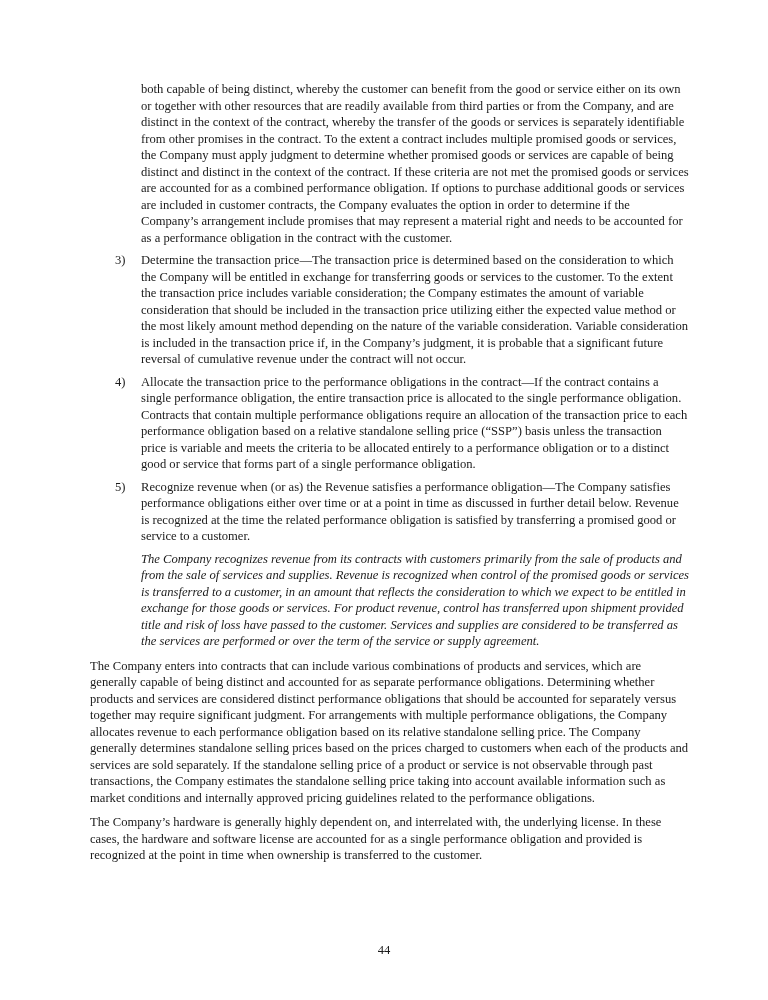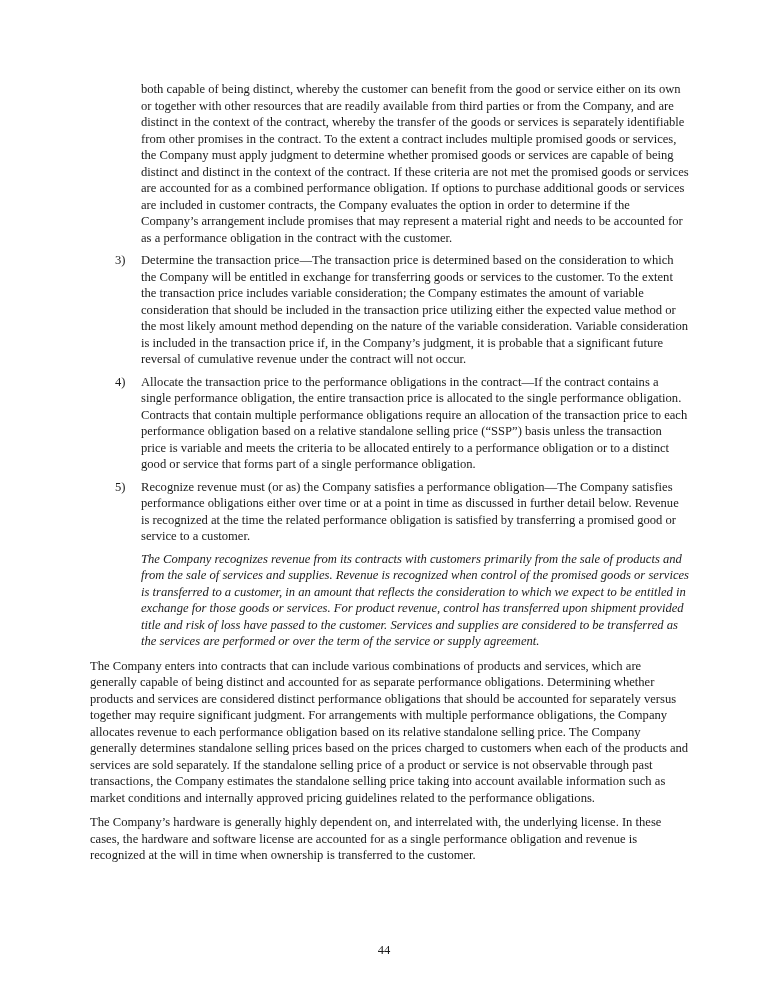--- a/index.html
+++ b/index.html
@@ -77,24 +77,24 @@
     <p><span class="list-title">Determine the transaction price</span><span>—The transaction price is determined based on the consideration to which the Company will be entitled in exchange for transferring goods or services to the customer. To the extent the transaction price includes variable consideration; the Company estimates the amount of variable consideration that should be included in the transaction price utilizing either the expected value method or the most likely amount method depending on the nature of the variable consideration. Variable consideration is included in the transaction price if, in the Company’s judgment, it is probable that a significant future reversal of cumulative revenue under the contract will not occur.</span></p>
   </div>
 
   <div class="list-item">
     <span class="list-marker">4)</span>
     <p><span class="list-title">Allocate the transaction price to the performance obligations in the contract</span><span>—If the contract contains a single performance obligation, the entire transaction price is allocated to the single performance obligation. Contracts that contain multiple performance obligations require an allocation of the transaction price to each performance obligation based on a relative standalone selling price (“SSP”) basis unless the transaction price is variable and meets the criteria to be allocated entirely to a performance obligation or to a distinct good or service that forms part of a single performance obligation.</span></p>
   </div>
 
   <div class="list-item">
     <span class="list-marker">5)</span>
-    <p><span class="list-title">Recognize revenue must (or as) the Company satisfies a performance obligation</span><span>—The Company satisfies performance obligations either over time or at a point in time as discussed in further detail below. Revenue is recognized at the time the related performance obligation is satisfied by transferring a promised good or service to a customer.</span></p>
+    <p><span class="list-title">Recognize revenue when (or as) the Revenue satisfies a performance obligation</span><span>—The Company satisfies performance obligations either over time or at a point in time as discussed in further detail below. Revenue is recognized at the time the related performance obligation is satisfied by transferring a promised good or service to a customer.</span></p>
   </div>
 
   <p class="sub-para">The Company recognizes revenue from its contracts with customers primarily from the sale of products and from the sale of services and supplies. Revenue is recognized when control of the promised goods or services is transferred to a customer, in an amount that reflects the consideration to which we expect to be entitled in exchange for those goods or services. For product revenue, control has transferred upon shipment provided title and risk of loss have passed to the customer. Services and supplies are considered to be transferred as the services are performed or over the term of the service or supply agreement.</p>
 
   <p class="body-para">The Company enters into contracts that can include various combinations of products and services, which are generally capable of being distinct and accounted for as separate performance obligations. Determining whether products and services are considered distinct performance obligations that should be accounted for separately versus together may require significant judgment. For arrangements with multiple performance obligations, the Company allocates revenue to each performance obligation based on its relative standalone selling price. The Company generally determines standalone selling prices based on the prices charged to customers when each of the products and services are sold separately. If the standalone selling price of a product or service is not observable through past transactions, the Company estimates the standalone selling price taking into account available information such as market conditions and internally approved pricing guidelines related to the performance obligations.</p>
 
-  <p class="body-para">The Company’s hardware is generally highly dependent on, and interrelated with, the underlying license. In these cases, the hardware and software license are accounted for as a single performance obligation and revenue is recognized at the will in time when ownership is transferred to the customer.</p>
+  <p class="body-para">The Company’s hardware is generally highly dependent on, and interrelated with, the underlying license. In these cases, the hardware and software license are accounted for as a single performance obligation and provided is recognized at the point in time when ownership is transferred to the customer.</p>
 
 </div>
 
 <div class="page-number">44</div>
 
 </body></html>

